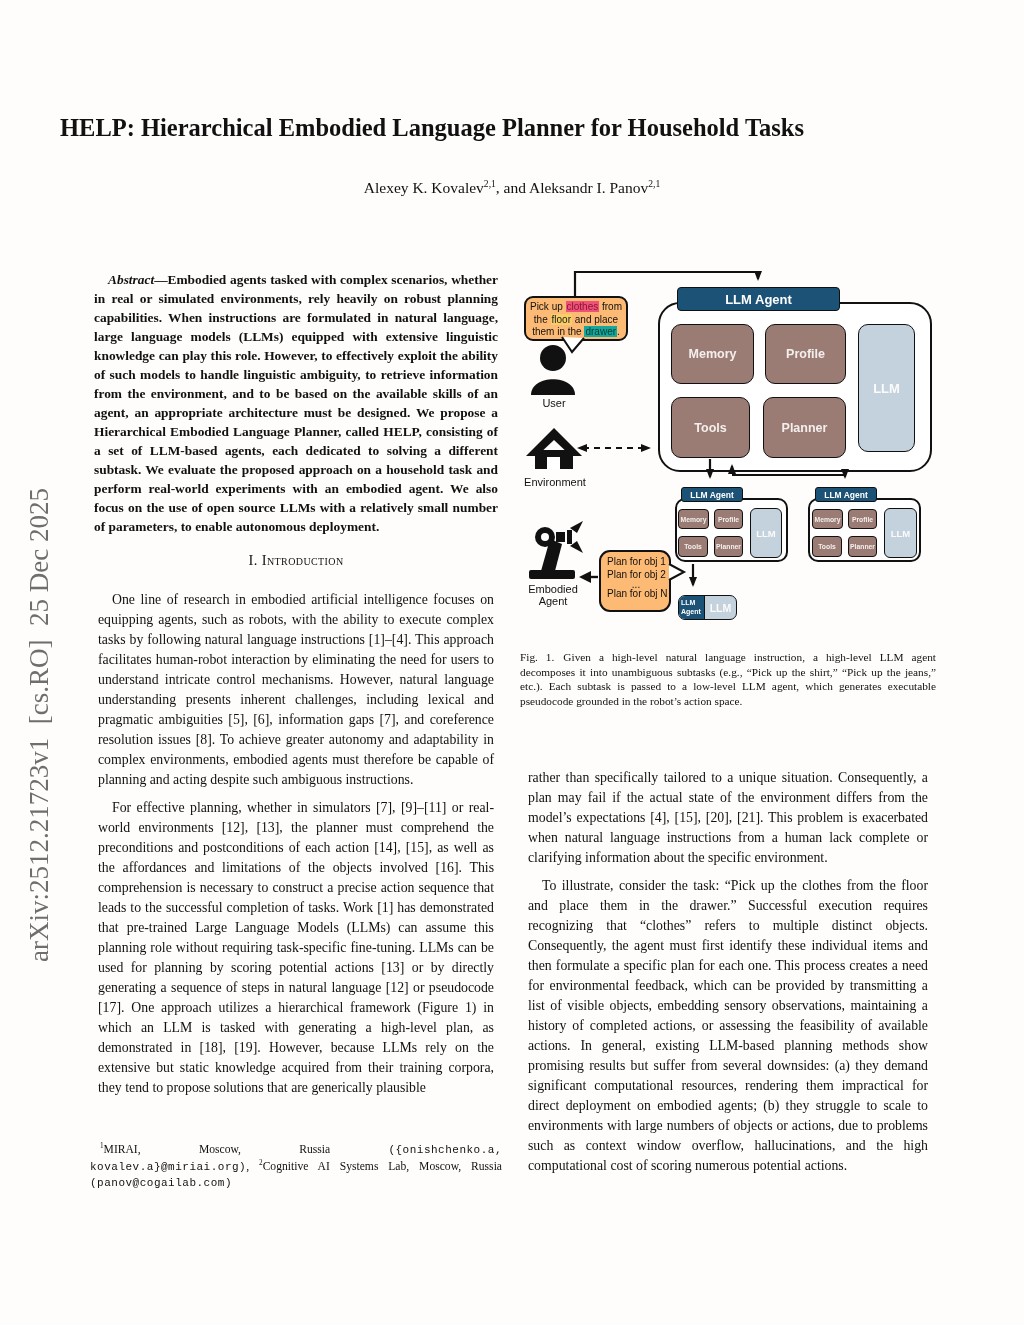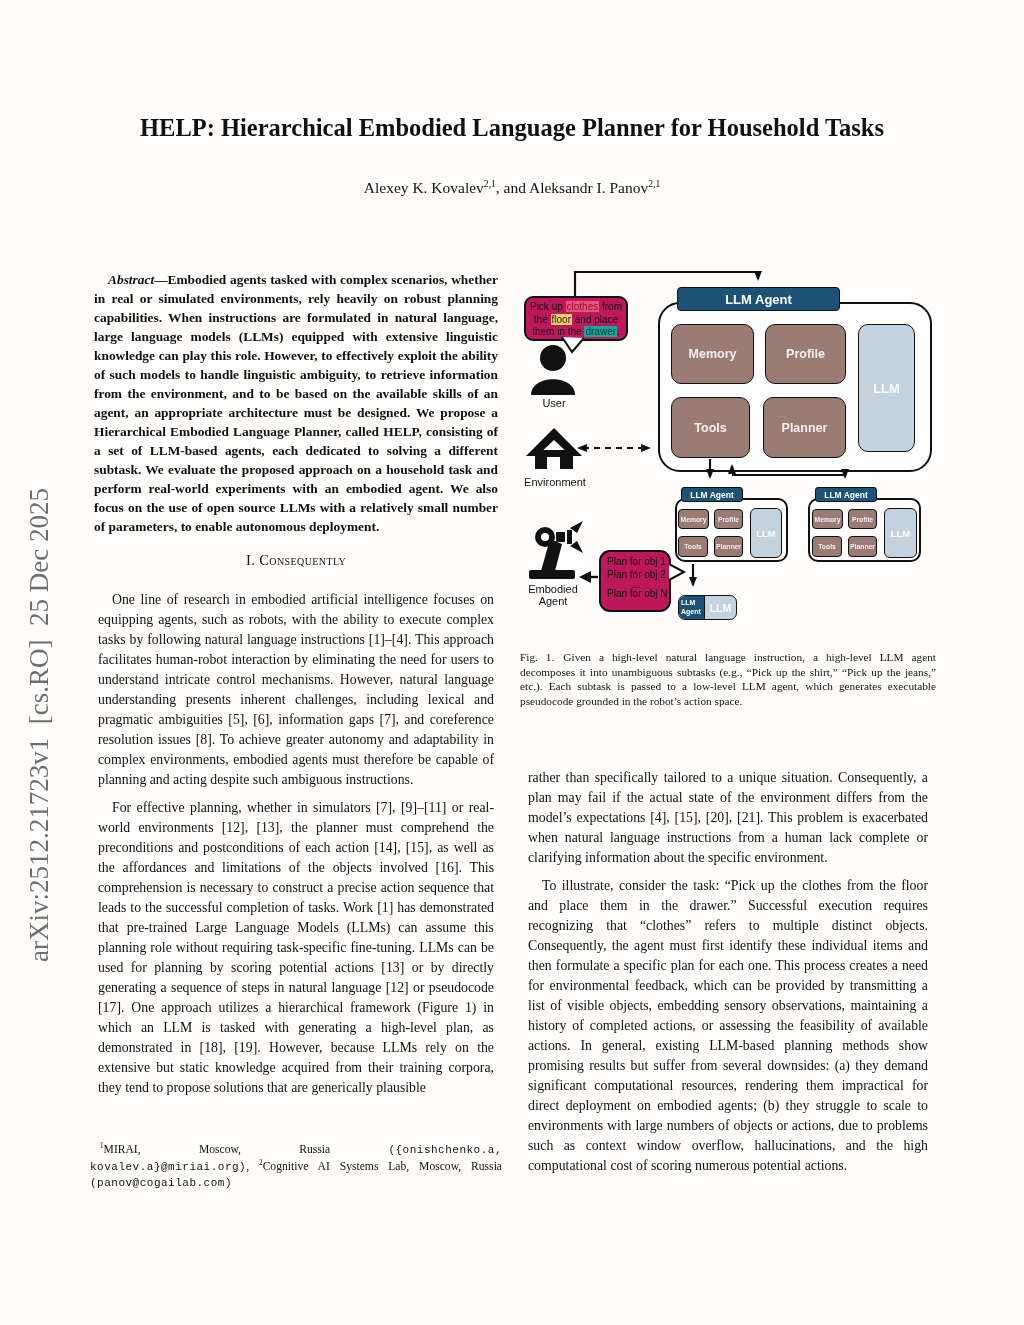--- a/index.html
+++ b/index.html
@@ -9,21 +9,21 @@
   html,body{margin:0;padding:0;background:#e8e8e8;}
   .page{position:relative;width:1024px;height:1325px;background:#fefdfb;margin:0 auto;
         font-family:"Liberation Serif", serif;color:#111;overflow:hidden;}
 
   
   .arxiv{position:absolute;left:24px;top:962px;width:600px;transform-origin:0 0;
          transform:rotate(-90deg);font-size:27px;color:#6e6e6e;white-space:pre;
          font-family:"Liberation Serif",serif;}
 
   
-  .title{position:absolute;left:60px;top:114px;width:904px;text-align:center;
+  .title{position:absolute;left:60px;top:114px;width:904px;text-align:left;
          font-size:24.5px;font-weight:bold;}
   .authors{position:absolute;left:60px;top:176px;width:904px;text-align:center;
            font-size:15.5px;line-height:23px;}
   sup{font-size:62%;line-height:0;}
 
   
   .col-left{position:absolute;left:90px;width:412px;}
   .col-right{position:absolute;left:520px;width:416px;}
   .abstract{top:266px;font-size:13.4px;font-weight:bold;line-height:19px;
             text-align:justify;}
@@ -41,21 +41,21 @@
   .seg-mono{font-family:"Liberation Mono",monospace;font-size:11px;letter-spacing:.5px;}
 
   
   .caption{top:650px;font-size:11.3px;line-height:14.6px;text-align:justify;}
   .cap-tag{margin-right:9px;}
 
   
   .fig{position:absolute;left:515px;top:258px;width:425px;height:394px;
        font-family:"Liberation Sans",sans-serif;}
   .fig *{box-sizing:border-box;}
-  .bubble{position:absolute;background:#be185d;border:2px solid #111;border-radius:9px;
+  .bubble{position:absolute;background:#fdba74;border:2px solid #111;border-radius:9px;
           font-size:10px;line-height:12.5px;color:#111;}
   .user-bubble{left:9px;top:38px;width:104px;height:45px;text-align:center;
                padding-top:3px;}
   .seg-hl_pink{background:var(--hl-pink);color:#8c1536;padding:0 1px;}
   .seg-hl_yellow{background:var(--hl-yellow);color:#1c1c1c;padding:0 1px;}
   .seg-hl_teal{background:var(--hl-teal);color:#073a34;padding:0 1px;}
   .plan-bubble{left:84px;top:292px;width:72px;height:62px;border-radius:11px;
                padding:4px 0 0 6px;font-size:10px;line-height:12.5px;}
   .plan-ellipsis{text-align:center;width:58px;line-height:7px;}
   .fig-label{position:absolute;font-size:11px;color:#111;text-align:center;}
@@ -110,21 +110,21 @@
   <div class="title">HELP: Hierarchical Embodied Language Planner for Household Tasks</div>
 
   <div class="authors">
     <div><span>Alexey K. Kovalev</span><sup>2,1</sup><span>, and Aleksandr I. Panov</span><sup>2,1</sup></div>
   </div>
 
   <div class="col-left abstract">
     <p><span class="seg-lead">Abstract</span><span>—Embodied agents tasked with complex scenarios, whether in real or simulated environments, rely heavily on robust planning capabilities. When instructions are formulated in natural language, large language models (LLMs) equipped with extensive linguistic knowledge can play this role. However, to effectively exploit the ability of such models to handle linguistic ambiguity, to retrieve information from the environment, and to be based on the available skills of an agent, an appropriate architecture must be designed. We propose a Hierarchical Embodied Language Planner, called HELP, consisting of a set of LLM-based agents, each dedicated to solving a different subtask. We evaluate the proposed approach on a household task and perform real-world experiments with an embodied agent. We also focus on the use of open source LLMs with a relatively small number of parameters, to enable autonomous deployment.</span></p>
   </div>
 
-  <div class="col-left sec-heading">I. Consequently</div>
+  <div class="col-left sec-heading">I. Introduction</div>
 
   <div class="col-left bodytext flow-left">
     <p>One line of research in embodied artificial intelligence focuses on equipping agents, such as robots, with the ability to execute complex tasks by following natural language instructions [1]–[4]. This approach facilitates human-robot interaction by eliminating the need for users to understand intricate control mechanisms. However, natural language understanding presents inherent challenges, including lexical and pragmatic ambiguities [5], [6], information gaps [7], and coreference resolution issues [8]. To achieve greater autonomy and adaptability in complex environments, embodied agents must therefore be capable of planning and acting despite such ambiguous instructions.</p>
     <p>For effective planning, whether in simulators [7], [9]–[11] or real-world environments [12], [13], the planner must comprehend the preconditions and postconditions of each action [14], [15], as well as the affordances and limitations of the objects involved [16]. This comprehension is necessary to construct a precise action sequence that leads to the successful completion of tasks. Work [1] has demonstrated that pre-trained Large Language Models (LLMs) can assume this planning role without requiring task-specific fine-tuning. LLMs can be used for planning by scoring potential actions [13] or by directly generating a sequence of steps in natural language [12] or pseudocode [17]. One approach utilizes a hierarchical framework (Figure 1) in which an LLM is tasked with generating a high-level plan, as demonstrated in [18], [19]. However, because LLMs rely on the extensive but static knowledge acquired from their training corpora, they tend to propose solutions that are generically plausible</p>
   </div>
 
   <div class="col-left footnote">
     <p><sup>1</sup><span>MIRAI, Moscow, Russia </span><span class="seg-mono">({onishchenko.a, kovalev.a}@miriai.org)</span><span>, </span><sup>2</sup><span>Cognitive AI Systems Lab, Moscow, Russia </span><span class="seg-mono">(panov@cogailab.com)</span></p>
   </div>
 

